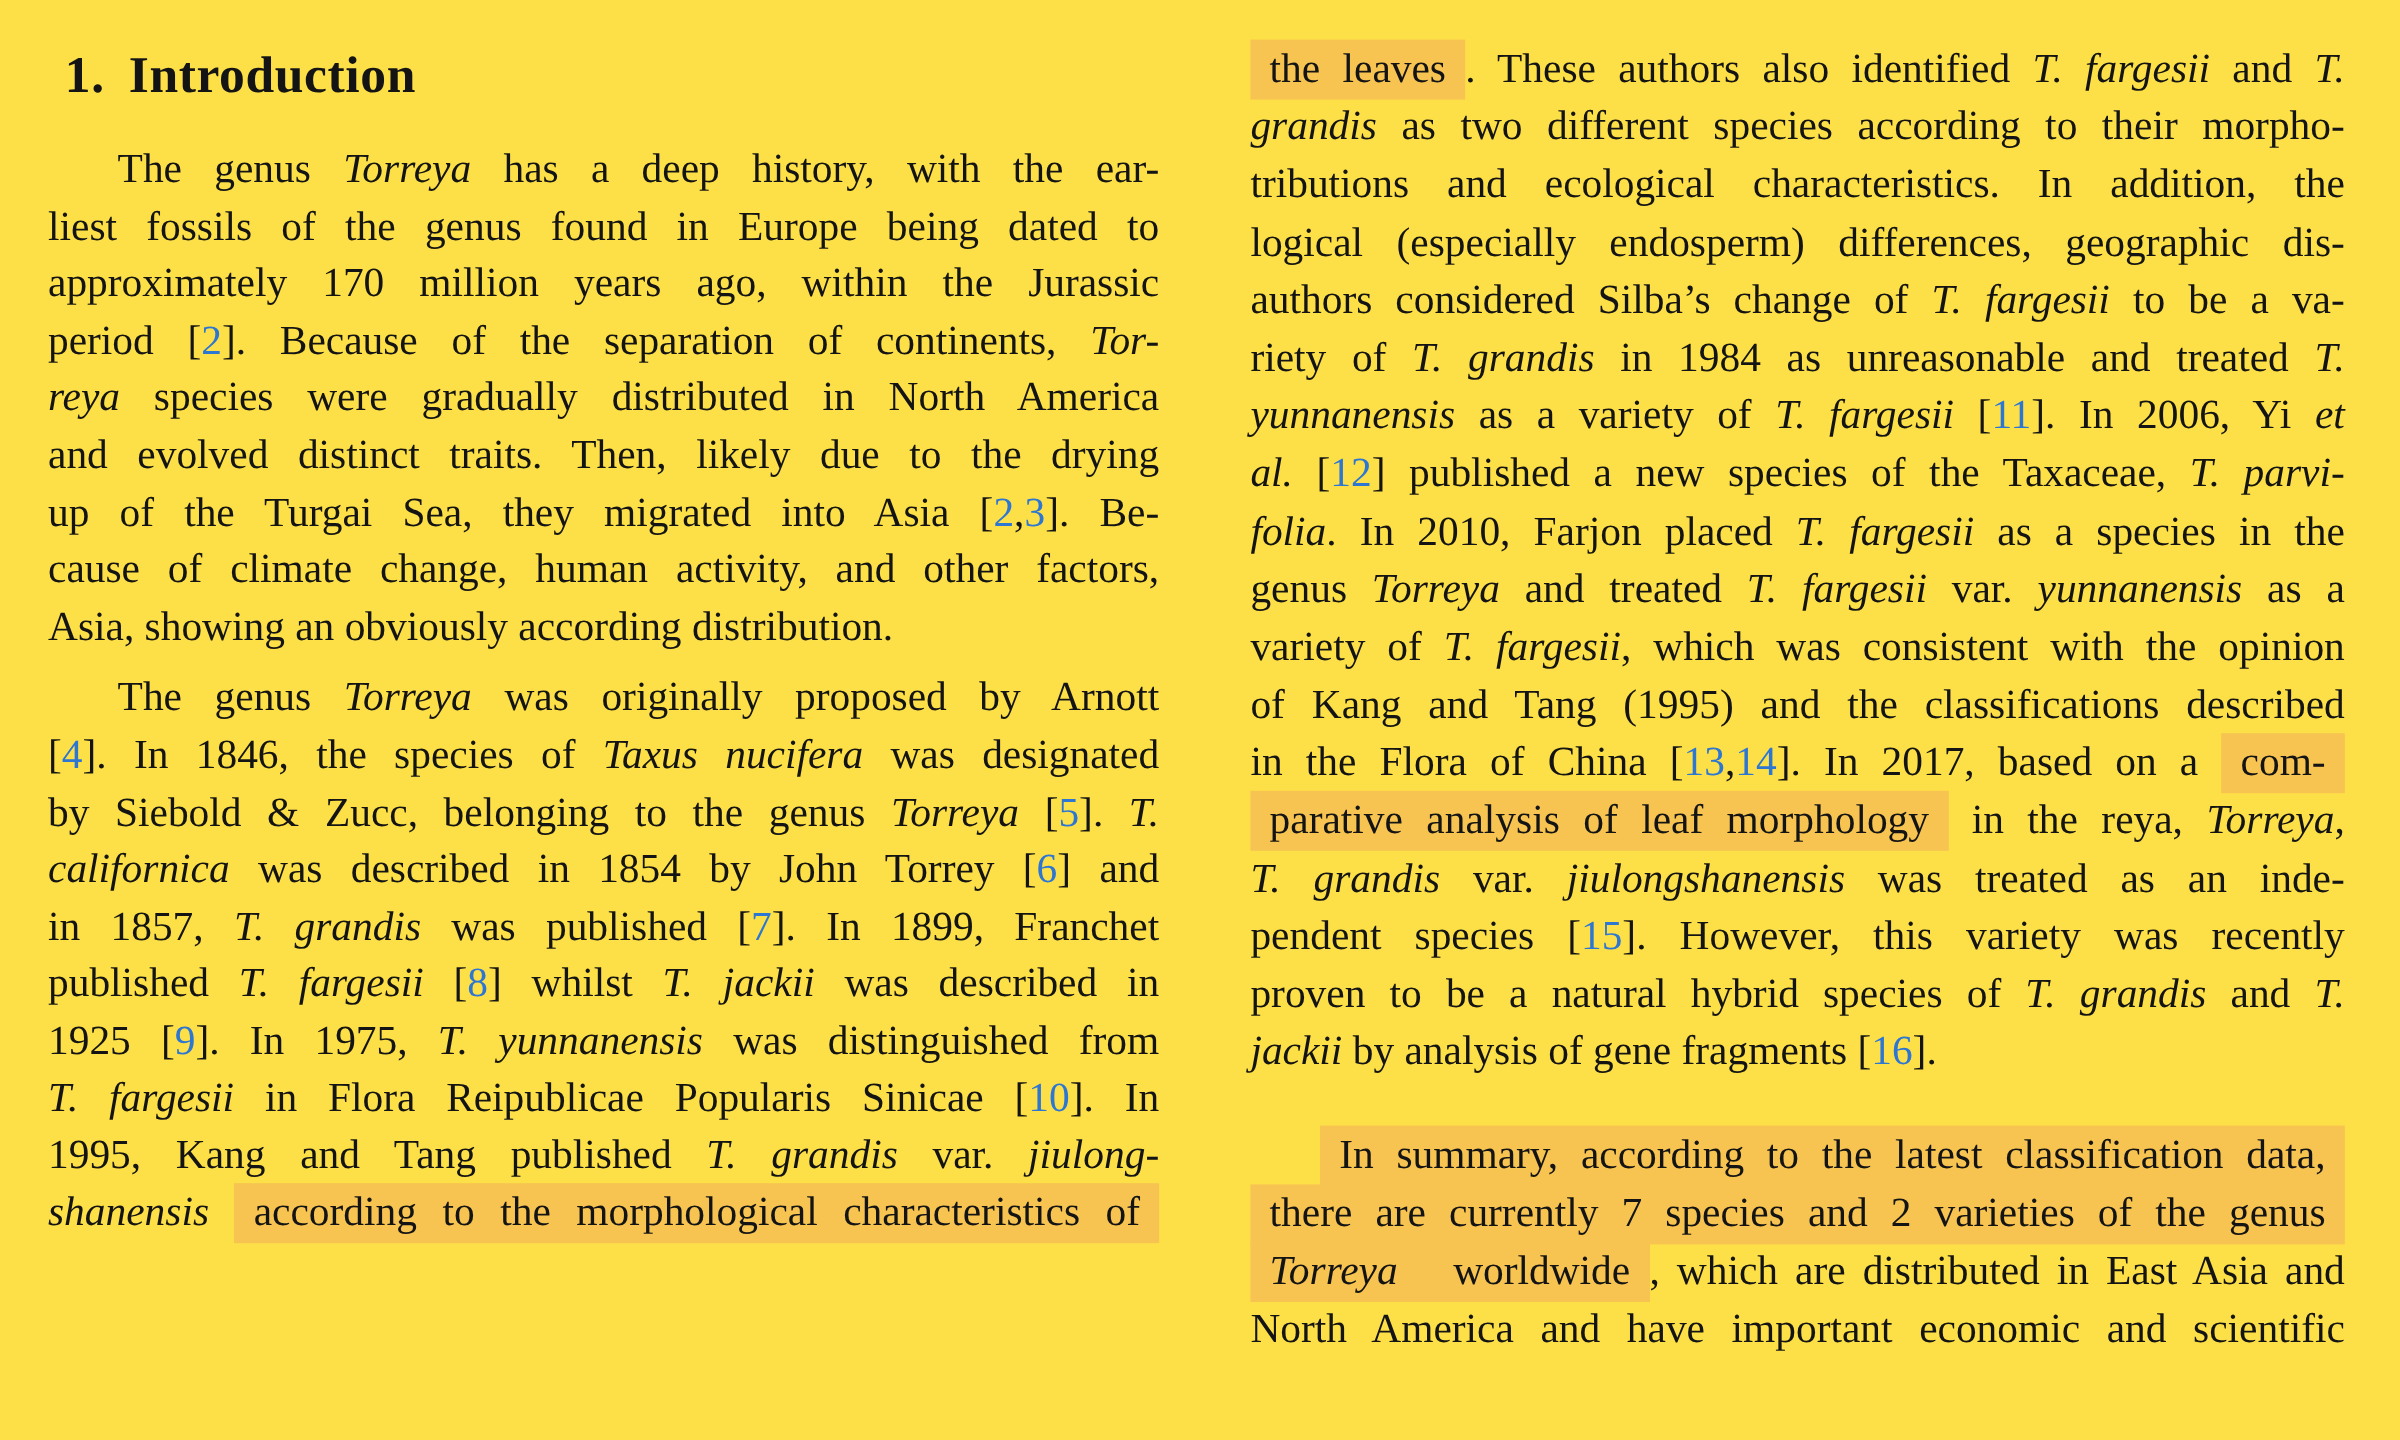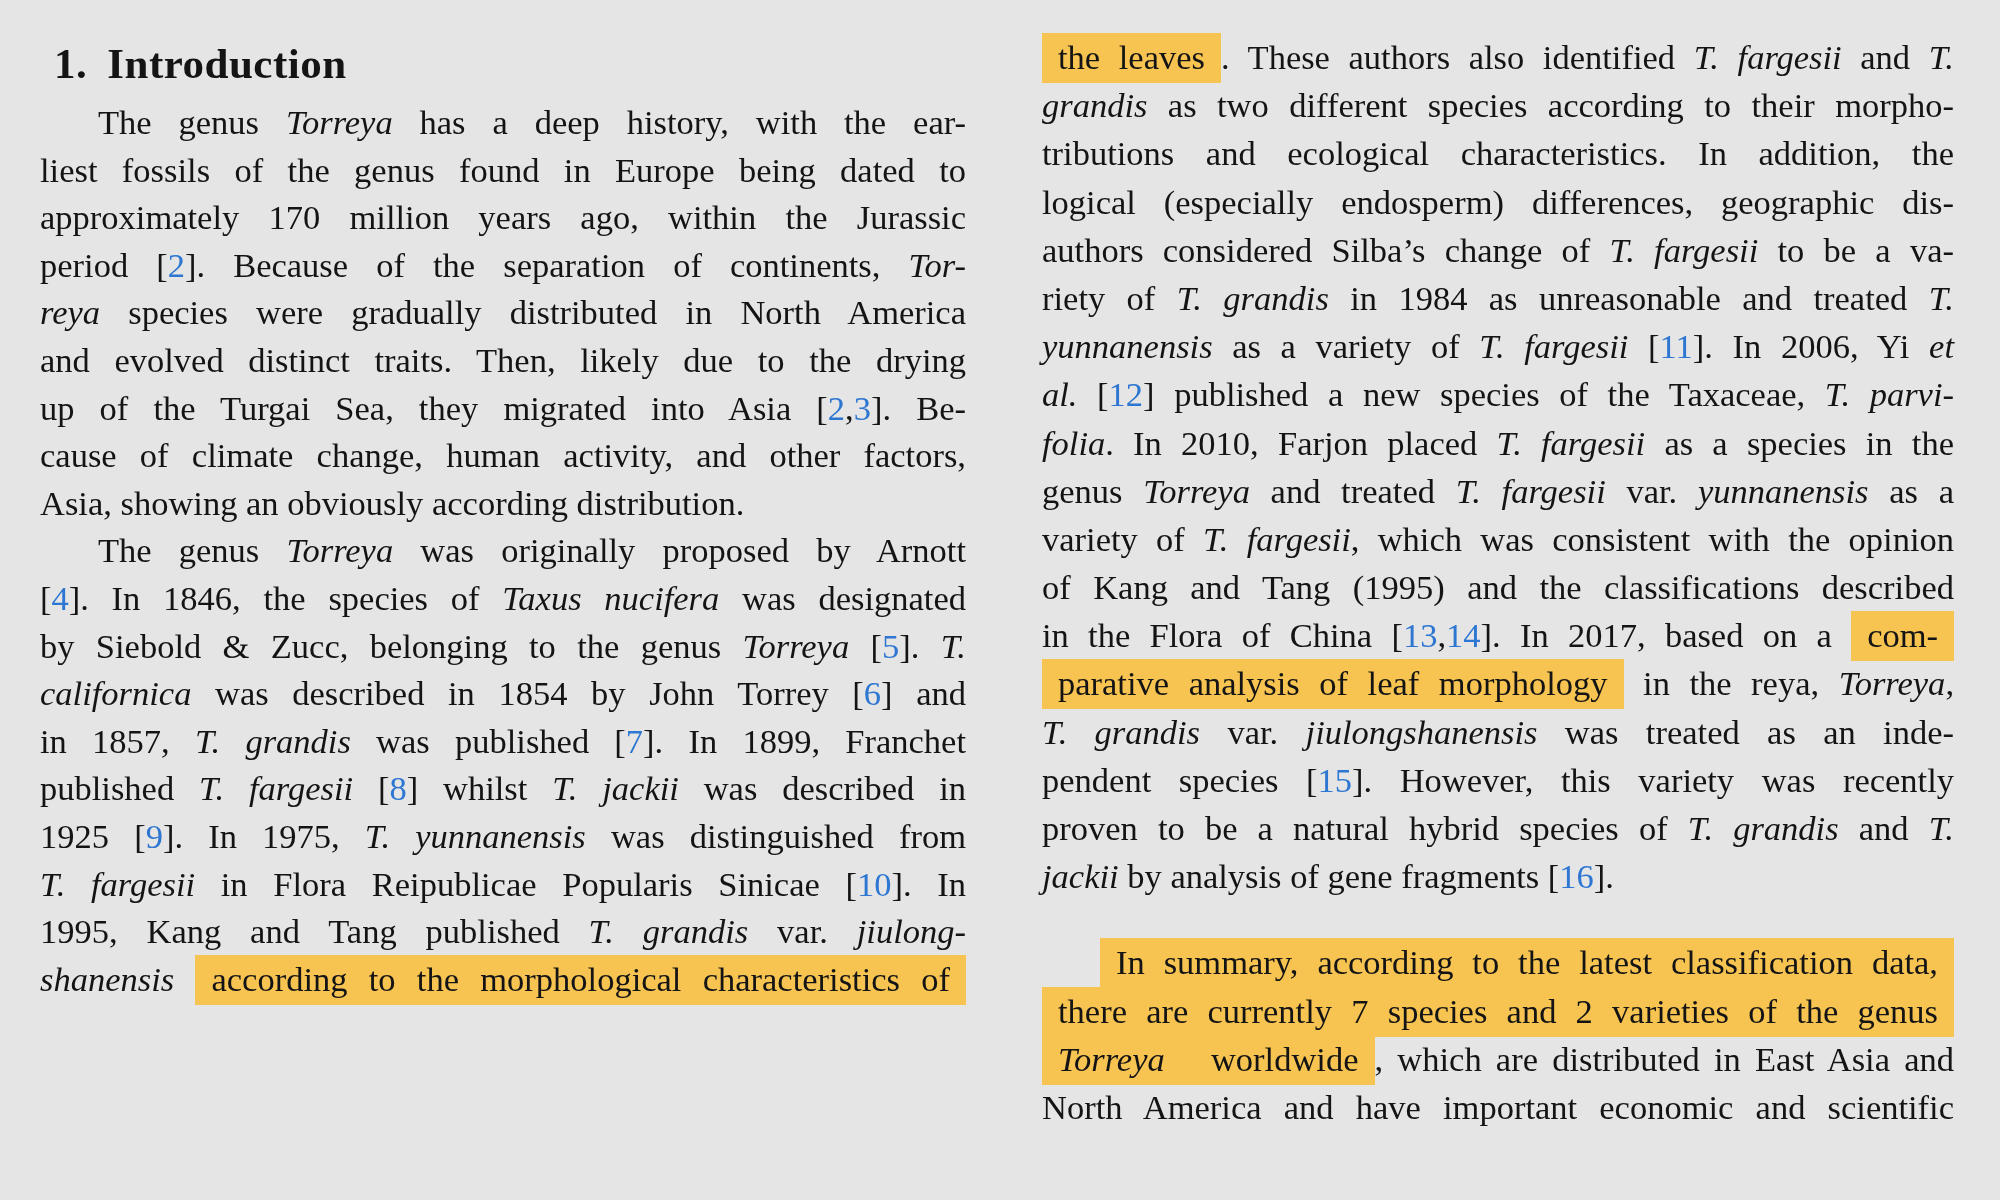--- a/index.html
+++ b/index.html
@@ -1,26 +1,26 @@
 <!DOCTYPE html>
 <html style="--hl: #F7C452; --cite: #2D76D2;"><head>
 <meta charset="utf-8">
 <style>
   html,body{margin:0;padding:0;background:#ffffff;}
   .page{
-    position:relative;width:2000px;height:1200px;background:#e5e5e5;overflow:hidden;
+    position:relative;width:2000px;height:1200px;background:#fde047;overflow:hidden;
     font-family:"Liberation Serif","DejaVu Serif",serif;color:#141414;
   }
   .heading{
     position:absolute;left:54px;top:38px;font-weight:bold;font-size:43px;line-height:52px;
     letter-spacing:0.5px;white-space:nowrap;
   }
   .heading .num{margin-right:20px;}
   .col{position:absolute;font-size:34.5px;}
-  #col-left{left:40px;top:99px;width:926px;--lh:47.6px;}
+  #col-left{left:40px;top:118px;width:926px;--lh:47.6px;}
   #col-right{left:1042px;top:33px;width:912px;--lh:48.2px;}
   .line{
     line-height:var(--lh);height:var(--lh);
     text-align:justify;text-align-last:justify;
   }
   .line.pend{text-align-last:auto;}
   .line.ind{text-indent:58px;}
   .r.i{font-style:italic;}
   .r.c{color:var(--cite,#2D76D2);}
   .r.h{background:var(--hl,#F7C452);padding:5px 16px 7px;}
@@ -36,21 +36,21 @@
   <div class="col" id="col-left">
       <div class="line ind"><span class="r">The genus </span><span class="r i">Torreya</span><span class="r"> has a deep history, with the ear-</span></div>
       <div class="line"><span class="r">liest fossils of the genus found in Europe being dated to</span></div>
       <div class="line"><span class="r">approximately 170 million years ago, within the Jurassic</span></div>
       <div class="line"><span class="r">period [</span><span class="r c">2</span><span class="r">].  Because of the separation of continents, </span><span class="r i">Tor-</span></div>
       <div class="line"><span class="r i">reya</span><span class="r"> species were gradually distributed in North America</span></div>
       <div class="line"><span class="r">and evolved distinct traits.  Then, likely due to the drying</span></div>
       <div class="line"><span class="r">up of the Turgai Sea, they migrated into Asia [</span><span class="r c">2</span><span class="r">,</span><span class="r c">3</span><span class="r">].  Be-</span></div>
       <div class="line"><span class="r">cause of climate change, human activity, and other factors,</span></div>
       <div class="line pend"><span class="r">Asia, showing an obviously according distribution.</span></div>
-      <div class="line ind" style=" font-family: Liberation Serif, serif;"><span class="r">The genus </span><span class="r i">Torreya</span><span class="r"> was originally proposed by Arnott</span></div>
+      <div class="line ind" style="margin-top: 12px; font-family: Liberation Serif, serif;"><span class="r">The genus </span><span class="r i">Torreya</span><span class="r"> was originally proposed by Arnott</span></div>
       <div class="line"><span class="r">[</span><span class="r c">4</span><span class="r">].  In 1846, the species of </span><span class="r i">Taxus nucifera</span><span class="r"> was designated</span></div>
       <div class="line"><span class="r">by Siebold &amp; Zucc, belonging to the genus </span><span class="r i">Torreya</span><span class="r"> [</span><span class="r c">5</span><span class="r">].  </span><span class="r i">T.</span></div>
       <div class="line"><span class="r i">californica</span><span class="r"> was described in 1854 by John Torrey [</span><span class="r c">6</span><span class="r">] and</span></div>
       <div class="line"><span class="r">in 1857, </span><span class="r i">T. grandis</span><span class="r"> was published [</span><span class="r c">7</span><span class="r">].  In 1899, Franchet</span></div>
       <div class="line"><span class="r">published </span><span class="r i">T. fargesii</span><span class="r"> [</span><span class="r c">8</span><span class="r">] whilst </span><span class="r i">T. jackii</span><span class="r"> was described in</span></div>
       <div class="line"><span class="r">1925 [</span><span class="r c">9</span><span class="r">].  In 1975, </span><span class="r i">T. yunnanensis</span><span class="r"> was distinguished from</span></div>
       <div class="line"><span class="r i">T. fargesii</span><span class="r"> in Flora Reipublicae Popularis Sinicae [</span><span class="r c">10</span><span class="r">].  In</span></div>
       <div class="line"><span class="r">1995, Kang and Tang published </span><span class="r i">T. grandis</span><span class="r"> var.  </span><span class="r i">jiulong-</span></div>
       <div class="line"><span class="r i">shanensis</span><span class="r"> </span><span class="r h">according to the morphological characteristics of</span></div>
     </div>

